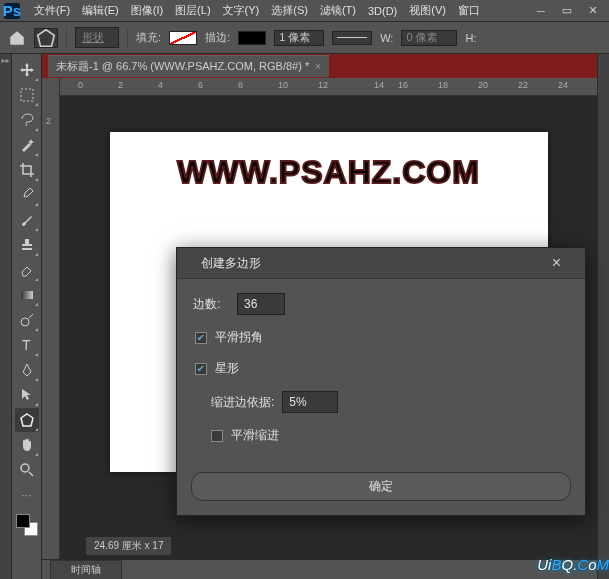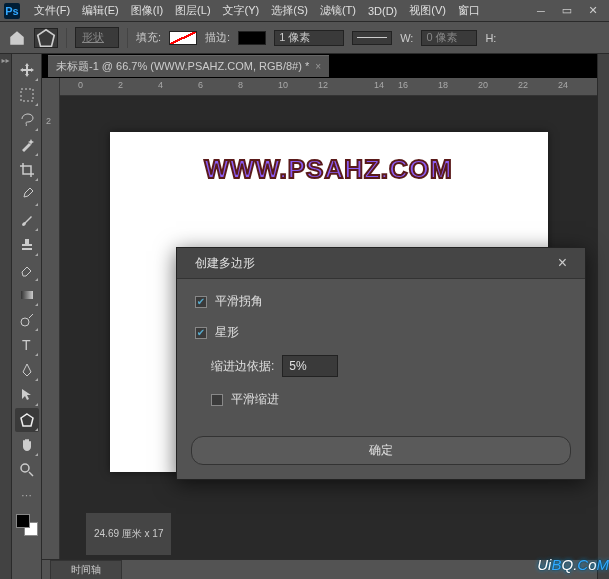--- a/index.html
+++ b/index.html
@@ -1,68 +1,68 @@
 <!DOCTYPE html>
 <html><head>
 <meta charset="utf-8">
 <style>
 * { margin: 0; padding: 0; box-sizing: border-box; font-family: "Microsoft YaHei", Arial, sans-serif; }
 body { background: #535353; width: 609px; height: 579px; overflow: hidden; position: relative; }
 
 .menubar { background: #535353; height: 22px; display: flex; align-items: center; padding: 0 4px; color: #e0e0e0; font-size: 11px; border-bottom: 1px solid #2a2a2a; }
-.ps-logo { width: 16px; height: 16px; background: #001e36; color: #31a8ff; font-size: 11px; font-weight: bold; display: flex; align-items: center; justify-content: center; margin-right: 8px; border-radius: 2px; }
+.ps-logo { width: 16px; height: 16px; background: #001e36; color: #31a8ff; font-size: 15px; font-weight: bold; display: flex; align-items: center; justify-content: center; margin-right: 8px; border-radius: 2px; }
 .menu-item { padding: 0 6px; cursor: pointer; }
 .window-controls { margin-left: auto; display: flex; gap: 2px; }
 .win-btn { width: 24px; height: 18px; display: flex; align-items: center; justify-content: center; color: #ccc; font-size: 11px; }
 
 .optionsbar { background: #535353; height: 32px; display: flex; align-items: center; padding: 0 8px; gap: 8px; border-bottom: 1px solid #2a2a2a; color: #ccc; font-size: 11px; }
 .opt-home { width: 18px; height: 18px; display: flex; align-items: center; justify-content: center; }
 .opt-tool { width: 24px; height: 20px; background: #3a3a3a; border: 1px solid #222; display: flex; align-items: center; justify-content: center; }
 .opt-sep { width: 1px; height: 20px; background: #444; }
 .opt-dropdown { background: #3a3a3a; border: 1px solid #222; padding: 2px 14px 2px 6px; color: #888; font-size: 11px; position: relative; text-decoration: underline; }
 .opt-swatch { width: 28px; height: 14px; border: 1px solid #222; display: inline-block; }
 .opt-swatch.red-diag { background: linear-gradient(to bottom right, #fff 45%, #f00 45%, #f00 55%, #fff 55%); }
 .opt-swatch.black { background: #000; }
-.opt-input { background: #3a3a3a; border: 1px solid #222; color: #ccc; padding: 1px 4px; font-size: 11px; width: 70px; }
+.opt-input { background: #3a3a3a; border: 1px solid #222; color: #ccc; padding: 1px 4px; font-size: 11px; width: 50px; }
 .opt-line { width: 40px; height: 14px; border: 1px solid #222; background: #3a3a3a; display: flex; align-items: center; justify-content: center; }
 .opt-line::before { content: ""; width: 30px; height: 1px; background: #ccc; }
 
 .workspace { display: flex; height: calc(100% - 54px); }
 .leftstrip { width: 12px; background: #424242; border-right: 1px solid #2a2a2a; display: flex; flex-direction: column; align-items: center; padding-top: 2px; }
 .leftstrip .dbl { color: #999; font-size: 8px; }
 
 .toolbox { width: 30px; background: #535353; border-right: 1px solid #2a2a2a; display: flex; flex-direction: column; align-items: center; padding-top: 4px; gap: 1px; }
 .tool { width: 24px; height: 24px; display: flex; align-items: center; justify-content: center; color: #ccc; font-size: 14px; cursor: pointer; border-radius: 2px; position: relative; }
 .tool.active { background: #3a3a3a; }
 .tool svg { width: 16px; height: 16px; }
 .tool .corner { position: absolute; bottom: 1px; right: 1px; width: 0; height: 0; border-left: 3px solid transparent; border-bottom: 3px solid #aaa; }
 .color-swatches { margin-top: 6px; width: 22px; height: 22px; position: relative; }
 .fg { position: absolute; width: 14px; height: 14px; background: #000; border: 1px solid #888; top: 0; left: 0; }
 .bg { position: absolute; width: 14px; height: 14px; background: #fff; border: 1px solid #888; bottom: 0; right: 0; }
 
 .docarea { flex: 1; background: #292929; display: flex; flex-direction: column; }
-.tabs { background: #000000; height: 24px; display: flex; align-items: center; padding-left: 6px; }
+.tabs { background: #7f1d1d; height: 24px; display: flex; align-items: center; padding-left: 6px; }
 .tab { background: #535353; color: #ccc; font-size: 11px; padding: 3px 8px; display: flex; align-items: center; gap: 6px; border-top: 1px solid #666; }
 .tab .close { color: #999; font-size: 10px; }
 .rulers-corner { display: flex; }
 .ruler-v { width: 18px; background: #535353; border-right: 1px solid #333; color: #aaa; font-size: 9px; position: relative; }
 .ruler-h { height: 18px; background: #535353; border-bottom: 1px solid #333; color: #aaa; font-size: 9px; flex: 1; position: relative; display: flex; }
 .ruler-h span { position: absolute; top: 2px; }
 .canvas-wrap { flex: 1; display: flex; position: relative; overflow: hidden; }
 .canvas-scroll { flex: 1; background: #292929; position: relative; display: flex; align-items: flex-start; justify-content: center; padding-top: 36px; }
 .canvas { width: 438px; height: 340px; background: #fff; box-shadow: 0 0 8px rgba(0,0,0,0.5); position: relative; }
-.watermark { position: absolute; top: 22px; left: 50%; transform: translateX(-50%); font-size: 26px; font-weight: bold; color: #8b5cf6; -webkit-text-stroke: 2px #5a1a1a; letter-spacing: 1px; font-family: Arial, sans-serif; }
+.watermark { position: absolute; top: 22px; left: 50%; transform: translateX(-50%); font-size: 32px; font-weight: bold; color: #000000; -webkit-text-stroke: 2px #5a1a1a; letter-spacing: 1px; font-family: Arial, sans-serif; }
 
 .rightstrip { width: 12px; background: #424242; border-left: 1px solid #2a2a2a; }
 
 .statusbar { height: 20px; background: #535353; border-top: 1px solid #2a2a2a; display: flex; align-items: center; padding: 0 8px; color: #ccc; font-size: 10px; gap: 12px; }
 .status-tab { background: #454545; padding: 2px 20px; border: 1px solid #333; }
 
 .dialog { position: absolute; left: 176px; top: 247px; width: 410px; background: #535353; border: 1px solid #222; box-shadow: 0 4px 20px rgba(0,0,0,0.6); color: #e0e0e0; font-size: 12px; }
-.dlg-title { background: #454545; padding: 6px 18px; display: flex; align-items: center; justify-content: space-between; border-bottom: 1px solid #333; }
+.dlg-title { background: #454545; padding: 6px 24px; display: flex; align-items: center; justify-content: space-between; border-bottom: 1px solid #333; }
 .dlg-close { font-size: 16px; cursor: pointer; color: #ccc; }
 .dlg-body { padding: 14px 16px 8px; }
 .dlg-row { display: flex; align-items: center; gap: 8px; margin-bottom: 14px; }
 .dlg-label { min-width: 36px; }
 .dlg-input { background: #3a3a3a; border: 1px solid #222; color: #e0e0e0; padding: 3px 6px; font-size: 12px; width: 68px; }
 .dlg-check { display: flex; align-items: center; gap: 8px; margin-bottom: 14px; padding-left: 2px; }
 .chk { width: 12px; height: 12px; background: #3a3a3a; border: 1px solid #888; display: flex; align-items: center; justify-content: center; color: #5ac; font-size: 10px; }
 .dlg-buttons { display: flex; gap: 10px; padding: 6px 14px 14px; }
 .dlg-btn { flex: 1; background: #5a5a5a; border: 1px solid #333; color: #e0e0e0; padding: 5px 0; text-align: center; border-radius: 12px; cursor: pointer; font-size: 12px; }
 
@@ -268,33 +268,37 @@
         <span style="position:absolute;top:20px;left:4px">2</span>
       </div>
       <div class="canvas-scroll">
         <div class="canvas">
           <div class="watermark">WWW.PSAHZ.COM</div>
         </div>
       </div>
     </div>
     <div class="statusbar">
       <div class="status-tab">时间轴</div>
-      <span style="position:absolute;left:86px;bottom:24px;background:#454545;padding:14px 8px;font-size:10px">24.69 厘米 x 17</span>
+      <span style="position:absolute;left:86px;bottom:24px;background:#454545;padding:2px 8px;font-size:10px">24.69 厘米 x 17</span>
     </div>
   </div>
 
   <div class="rightstrip"></div>
 </div>
 
 <div class="dialog">
   <div class="dlg-title">
     <span>创建多边形</span>
     <span class="dlg-close">×</span>
   </div>
   <div class="dlg-body">
+    <div class="dlg-row">
+      <span class="dlg-label">边数:</span>
+      <input class="dlg-input" style="width: 48px;" value="36">
+    </div>
     <div class="dlg-check">
       <span class="chk">✔</span>
       <span>平滑拐角</span>
     </div>
     <div class="dlg-check">
       <span class="chk">✔</span>
       <span>星形</span>
     </div>
     <div class="dlg-row" style="padding-left:18px">
       <span>缩进边依据:</span>

